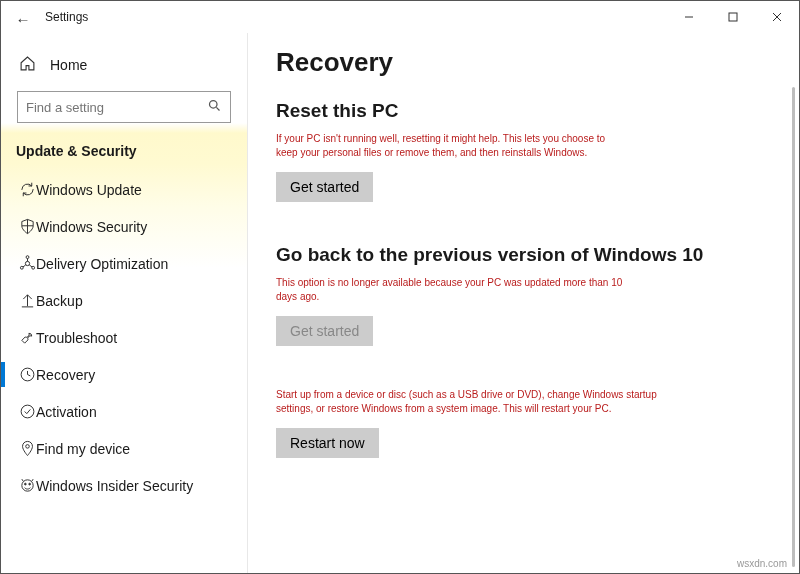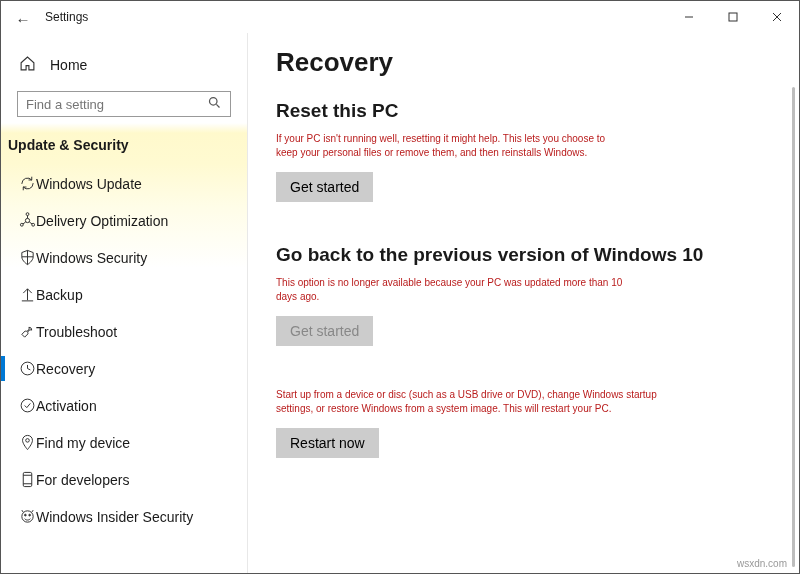--- a/index.html
+++ b/index.html
@@ -10,24 +10,24 @@
     .titlebar { height: 32px; display: flex; align-items: center; padding-left: 8px; }
     .titlebar .back { width: 28px; text-align: center; font-size: 15px; color: #333; cursor: default; }
     .titlebar .title { margin-left: 8px; font-size: 12px; }
     .winctrls { margin-left: auto; display: flex; }
     .winctrls div { width: 44px; height: 32px; display: flex; align-items: center; justify-content: center; font-size: 11px; font-family: "Segoe MDL2 Assets", sans-serif; }
 
     
     .body { flex: 1; display: flex; overflow: hidden; }
     .sidebar { width: 247px; background: linear-gradient(180deg, #fff 0%, #fff 90px, #fff9cc 100px, #fffad1 130px, #fffde8 175px, #fff 235px, #fff 100%); border-right: 1px solid #e8e8e8; padding-top: 16px; }
     .home { display: flex; align-items: center; padding: 6px 18px 6px 18px; gap: 14px; font-size: 14px; margin-bottom: 10px; text-align: center; }
-    .search { margin: 0 16px 14px 16px; height: 14px; border: 1.5px solid #999; display: flex; align-items: center; padding: 12px 8px; background: rgba(255,255,255,.7); }
+    .search { margin: 0 16px 14px 16px; height: 32px; border: 1.5px solid #999; display: flex; align-items: center; padding: 0 8px; background: rgba(255,255,255,.7); }
     .search input { flex: 1; border: none; outline: none; background: transparent; font-size: 13px; }
     .search .sicon { color: #666; font-size: 14px; }
-    .section-header { padding: 6px 7px 12px; font-weight: 600; font-size: 14px; }
+    .section-header { padding: 6px 15px 12px; font-weight: 600; font-size: 14px; }
 
     .nav-item { display: flex; align-items: center; gap: 0; padding: 10px 18px; font-size: 14px; position: relative; }
     .nav-item.selected::before { content: ""; position: absolute; left: 0; top: 6px; bottom: 6px; width: 4px; background: #0078d4; }
     .nav-item .icon { width: 17px; height: 17px; display: inline-flex; align-items: center; justify-content: center; }
     .nav-item .icon svg { width: 17px; height: 17px; stroke: #333; fill: none; stroke-width: 1.4; }
 
     
     .content { flex: 1; padding: 8px 28px 0 28px; overflow-y: auto; position: relative; }
     .content::after { content: ""; position: absolute; right: 4px; top: 54px; width: 3px; height: 480px; background: #bdbdbd; border-radius: 2px; }
     h1 { font-size: 26px; font-weight: 600; margin-bottom: 22px; margin-top: 6px; }
@@ -92,44 +92,44 @@
             <svg viewBox="0 0 24 24">
               <path d="M4 12a8 8 0 0 1 14-5M20 12a8 8 0 0 1-14 5" stroke-linecap="round"></path>
               <path d="M18 3v4h-4M6 21v-4h4" stroke-linecap="round"></path>
             </svg>
           </span>
         <span>Windows Update</span>
       </div>
       <div class="nav-item">
         <span class="icon">
             <svg viewBox="0 0 24 24">
+              <path d="M12 2 L20 5 V11 C20 17 12 22 12 22 C12 22 4 17 4 11 V5 Z"></path>
+              <line x1="12" y1="2" x2="12" y2="22"></line>
+              <line x1="4" y1="11" x2="20" y2="11"></line>
+            </svg>
+          </span>
+        <span>Windows Security</span>
+      </div>
+      <div class="nav-item">
+        <span class="icon">
+            <svg viewBox="0 0 24 24">
               <circle cx="12" cy="12" r="3"></circle>
               <circle cx="4" cy="18" r="2"></circle>
               <circle cx="20" cy="18" r="2"></circle>
               <circle cx="12" cy="3" r="2"></circle>
               <line x1="12" y1="5" x2="12" y2="9"></line>
               <line x1="9.5" y1="14" x2="5.5" y2="17"></line>
               <line x1="14.5" y1="14" x2="18.5" y2="17"></line>
             </svg>
           </span>
         <span>Delivery Optimization</span>
       </div>
       <div class="nav-item">
         <span class="icon">
             <svg viewBox="0 0 24 24">
-              <path d="M12 2 L20 5 V11 C20 17 12 22 12 22 C12 22 4 17 4 11 V5 Z"></path>
-              <line x1="12" y1="2" x2="12" y2="22"></line>
-              <line x1="4" y1="11" x2="20" y2="11"></line>
-            </svg>
-          </span>
-        <span>Windows Security</span>
-      </div>
-      <div class="nav-item">
-        <span class="icon">
-            <svg viewBox="0 0 24 24">
               <line x1="12" y1="20" x2="12" y2="4"></line>
               <polyline points="6 10 12 4 18 10"></polyline>
               <line x1="4" y1="21" x2="20" y2="21"></line>
             </svg>
           </span>
         <span>Backup</span>
       </div>
       <div class="nav-item">
         <span class="icon">
             <svg viewBox="0 0 24 24">
@@ -157,30 +157,20 @@
         <span>Activation</span>
       </div>
       <div class="nav-item">
         <span class="icon">
             <svg viewBox="0 0 24 24">
               <path d="M12 2 C8 2 5 5 5 9 C5 14 12 22 12 22 C12 22 19 14 19 9 C19 5 16 2 12 2 Z"></path>
               <circle cx="12" cy="9" r="2.5"></circle>
             </svg>
           </span>
         <span>Find my device</span>
-      </div>
-      <div class="nav-item">
-        <span class="icon">
-            <svg viewBox="0 0 24 24">
-              <rect x="6" y="2" width="12" height="20" rx="2"></rect>
-              <line x1="6" y1="6" x2="18" y2="6"></line>
-              <line x1="6" y1="18" x2="18" y2="18"></line>
-            </svg>
-          </span>
-        <span>For developers</span>
       </div>
       <div class="nav-item">
         <span class="icon">
             <svg viewBox="0 0 24 24">
               <circle cx="12" cy="12" r="8"></circle>
               <circle cx="9" cy="10" r="1.2" fill="#333"></circle>
               <circle cx="15" cy="10" r="1.2" fill="#333"></circle>
               <path d="M8 15c1 1.5 2.5 2 4 2s3-.5 4-2"></path>
               <path d="M6 6l-2-3M18 6l2-3"></path>
             </svg>

